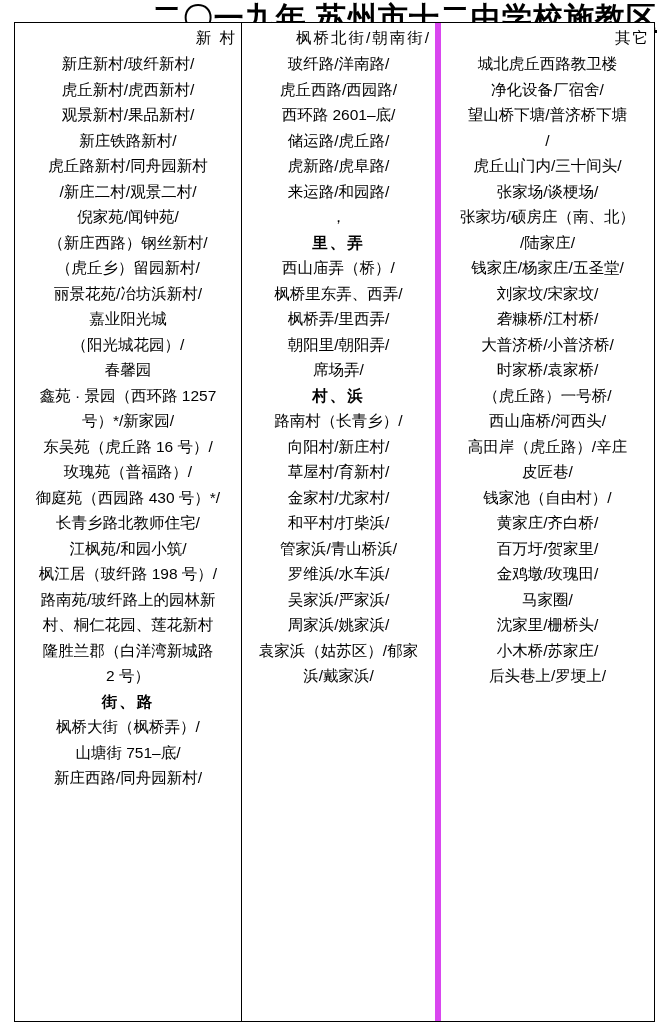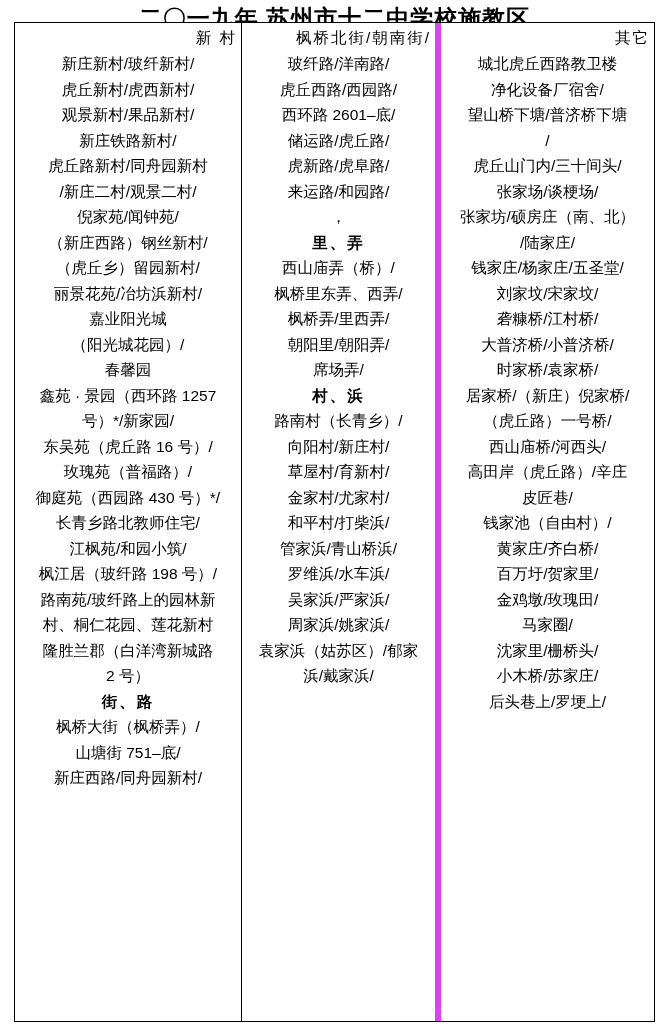--- a/index.html
+++ b/index.html
@@ -15,22 +15,22 @@
     overflow: hidden;
   }
   .page {
     position: relative;
     width: 669px;
     height: 1029px;
     box-sizing: border-box;
     padding: 0 12px;
   }
   .doc-title {
-    text-align: center;
-    font-size: 23px;
+    text-align: right;
+    font-size: 30px;
     font-weight: bold;
     letter-spacing: 1px;
     line-height: 30px;
     padding-top: 3px;
     padding-bottom: 3px;
     white-space: nowrap;
     text-decoration: underline;
   }
   .title-underline {
     position: absolute;
@@ -167,21 +167,20 @@
         <div class="cell">/</div>
         <div class="cell">虎丘山门内/三十间头/</div>
         <div class="cell">张家场/谈梗场/</div>
         <div class="cell">张家坊/硕房庄（南、北）</div>
         <div class="cell">/陆家庄/</div>
         <div class="cell">钱家庄/杨家庄/五圣堂/</div>
         <div class="cell">刘家坟/宋家坟/</div>
         <div class="cell">砻糠桥/江村桥/</div>
         <div class="cell">大普济桥/小普济桥/</div>
         <div class="cell">时家桥/袁家桥/</div>
-        <div class="cell">居家桥/（新庄）倪家桥/</div>
         <div class="cell">（虎丘路）一号桥/</div>
         <div class="cell">西山庙桥/河西头/</div>
         <div class="cell">高田岸（虎丘路）/辛庄</div>
         <div class="cell">皮匠巷/</div>
         <div class="cell">钱家池（自由村）/</div>
         <div class="cell">黄家庄/齐白桥/</div>
         <div class="cell">百万圩/贺家里/</div>
         <div class="cell">金鸡墩/玫瑰田/</div>
         <div class="cell">马家圈/</div>
         <div class="cell">沈家里/栅桥头/</div>

